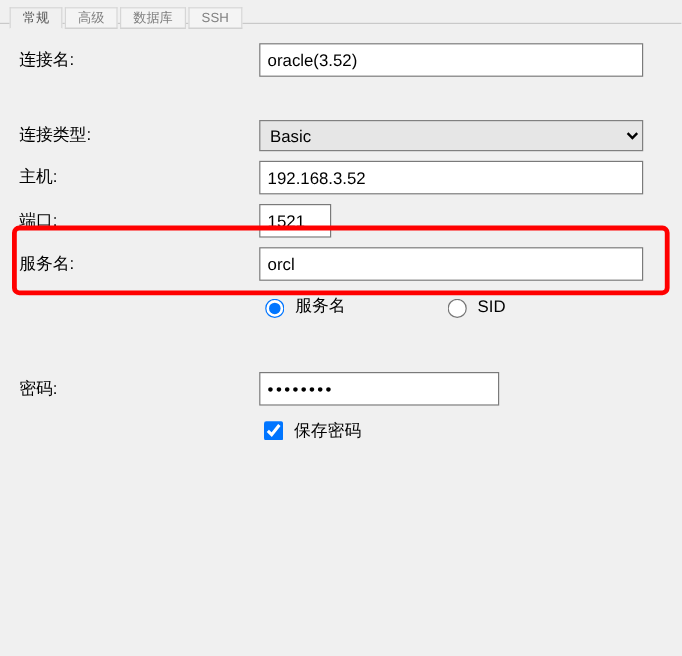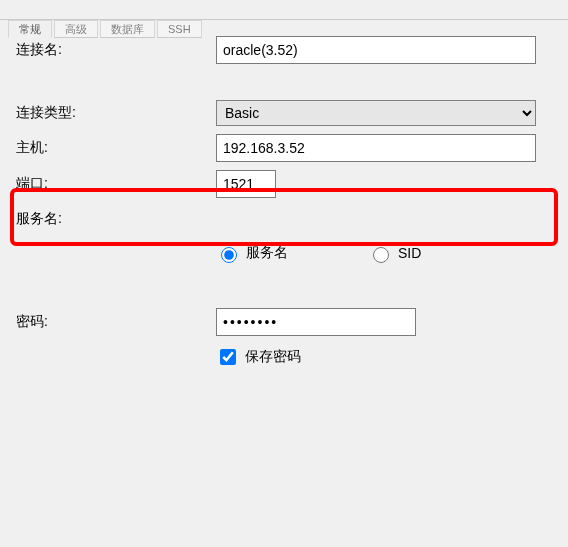--- a/index.html
+++ b/index.html
@@ -29,21 +29,21 @@
     font-size: 11px;
     color: #808080;
     line-height: 16px;
     border: 1px solid #d6d6d6;
     border-bottom: 1px solid #c9c9c9;
     background: #f4f4f4;
     height: 18px;
     margin-right: 2px;
     overflow: hidden;
     position: relative;
-    top: 20px;
+    top: 6px;
   }
   .tab.active {
     background: #f0f0f0;
     border-bottom: 1px solid #f0f0f0;
     color: #555;
   }
   .form {
     padding: 16px 16px 0 16px;
     position: relative;
   }
@@ -150,20 +150,23 @@
 
     <div class="row">
       <div class="label">端口:</div>
       <div class="ctl">
         <input class="text w-port" value="1521" style="">
       </div>
     </div>
 
     <div class="row">
       <div class="label">服务名:</div>
+      <div class="ctl">
+        <input class="text w-wide" value="orcl" style="">
+      </div>
     </div>
 
     <div class="radio-line">
       <label class="radio-opt">
         <input type="radio" name="svc" checked="" style="">
         <span>服务名</span>
       </label>
       <label class="radio-opt">
         <input type="radio" name="svc" style="">
         <span>SID</span>

